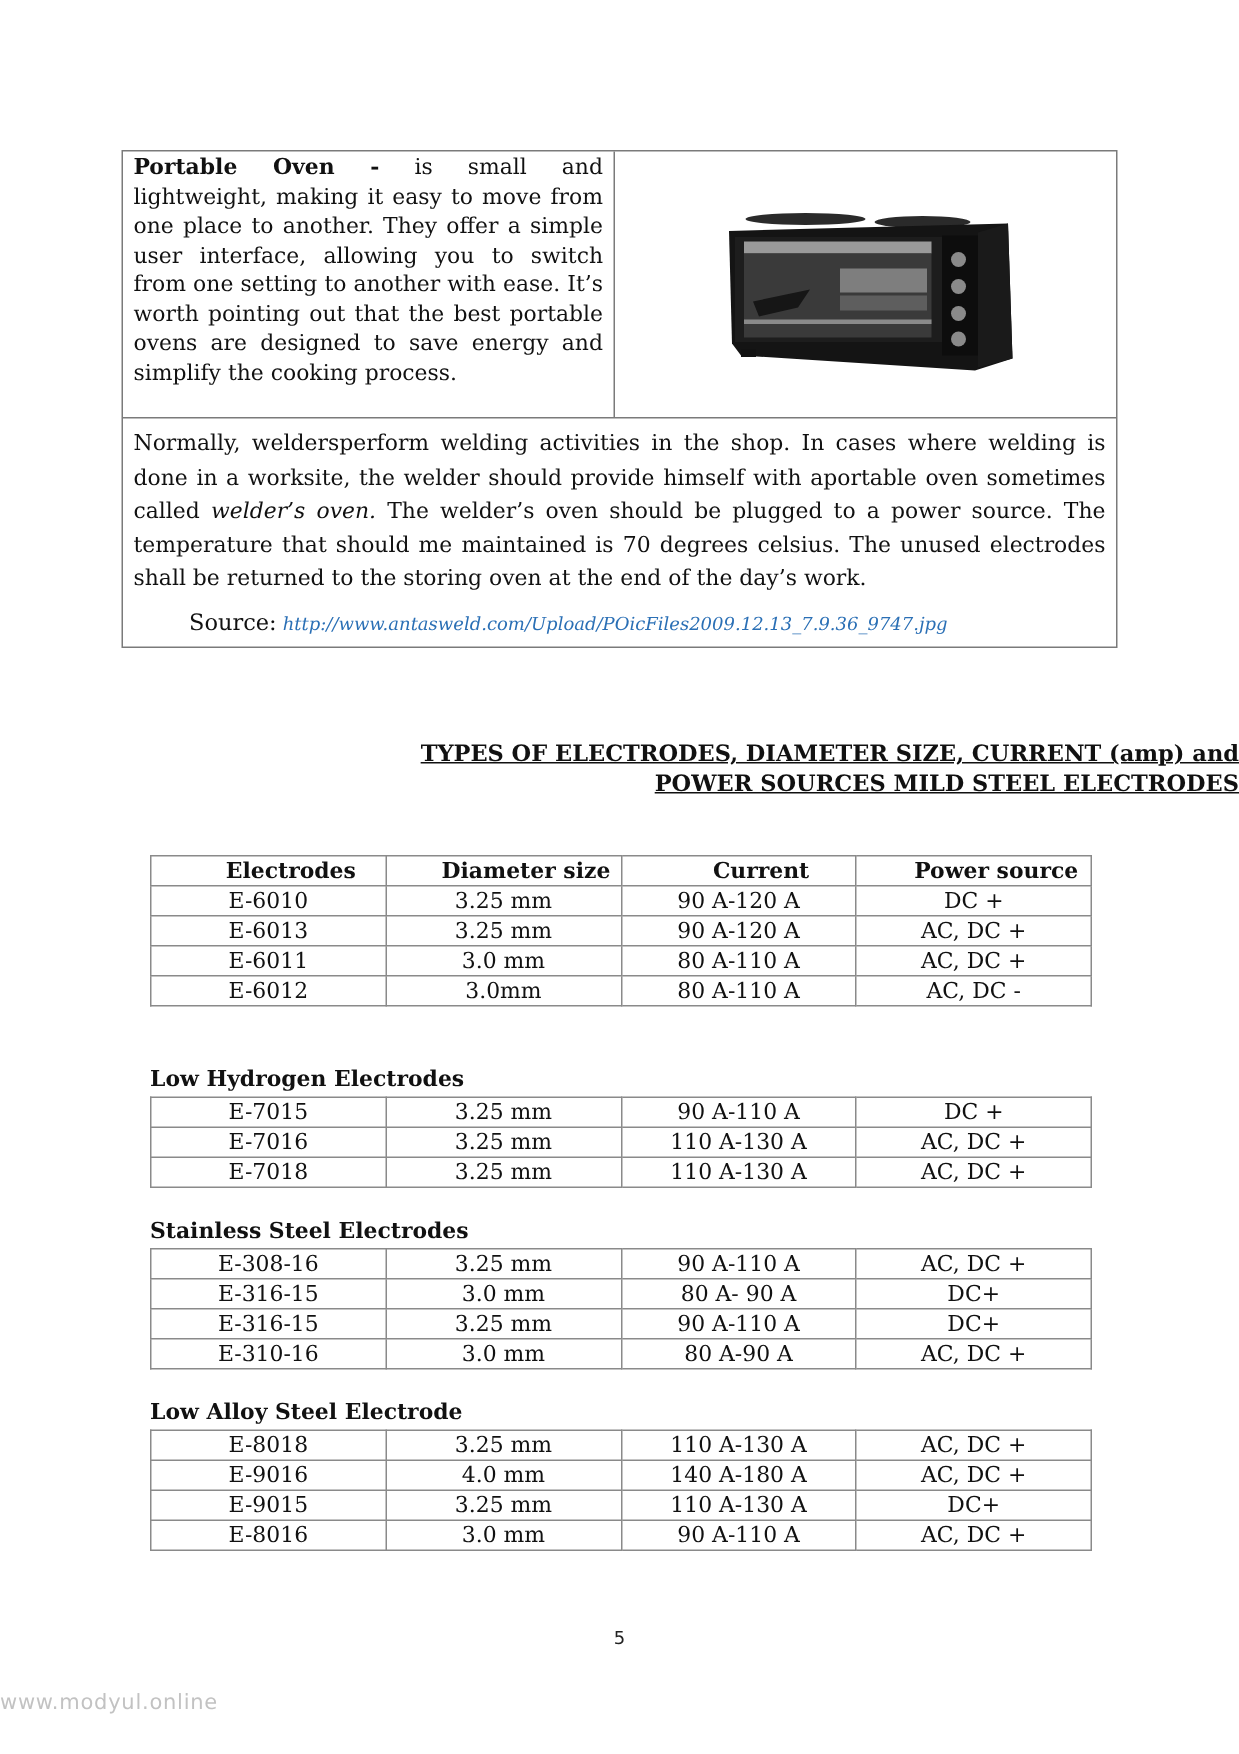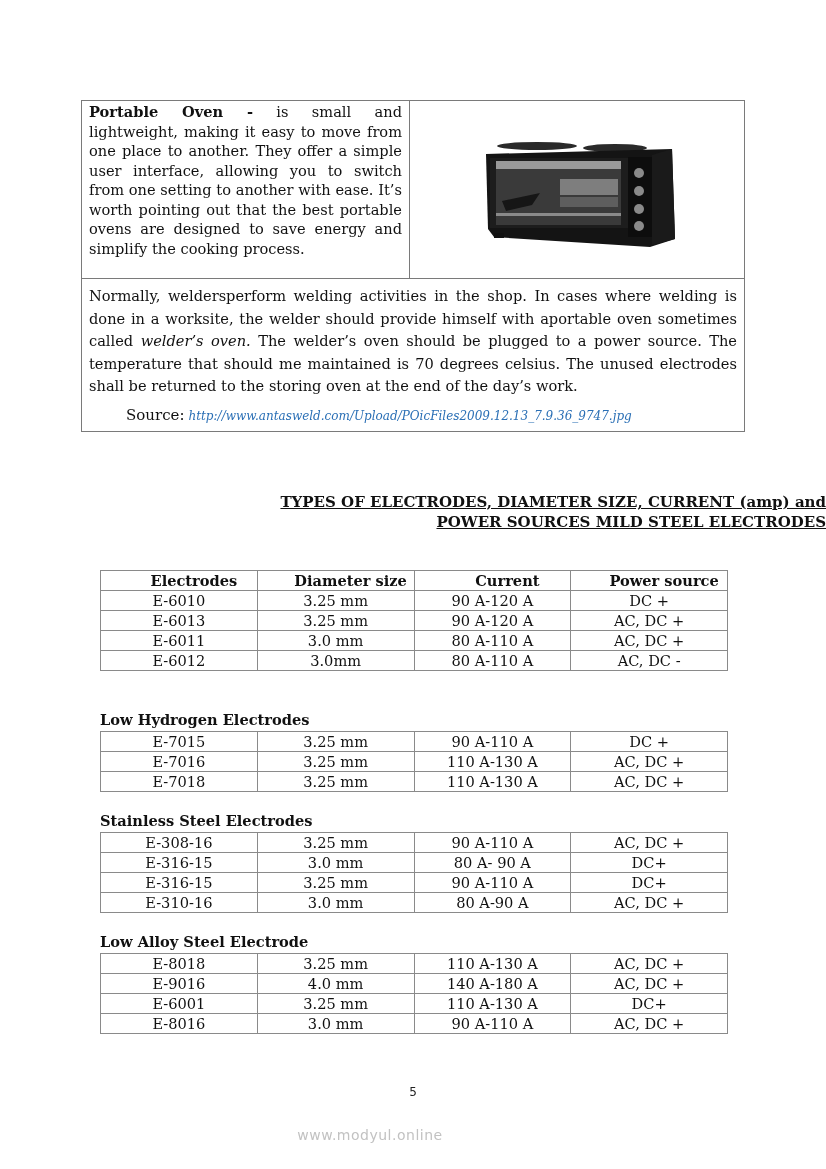--- a/index.html
+++ b/index.html
@@ -13,21 +13,21 @@
   .row2 i { font-style:italic; }
   .source { margin-top:6px; font-size:15px;margin-left:37px; }
   .source a { color:#2a6fb5; font-style:italic; font-size:12px; text-decoration:none; margin-left:4px; }
   .title { position:absolute; left:0; width:826px; top:492px; text-align:right; font-weight:bold; font-size:15px; line-height:20px; text-decoration:underline; }
   .sec-label { position:absolute; left:100px; font-weight:bold; font-size:14.6px; }
   table.et { position:absolute; left:100px; width:627px; border-collapse:collapse; font-size:14.6px; table-layout:fixed; }
   table.et td, table.et th { border:1px solid #8a8a8a; text-align:center; padding:0; height:19px; line-height:19px; font-weight:normal; }
   table.et th { font-weight:bold;padding-left:30px; }
   table.et col { width:156.75px; }
   .pagenum { position:absolute; top:1085px; left:0; width:826px; text-align:center; font-family:"DejaVu Sans", sans-serif; font-size:12px; color:#222; }
-  .watermark { position:absolute; top:1127px; left:0; width:740px; text-align:center; font-family:"DejaVu Sans", sans-serif; font-size:14px; color:#c2c2c2; letter-spacing:0.5px; }
+  .watermark { position:absolute; top:1127px; left:0; width:740px; text-align:left; font-family:"DejaVu Sans", sans-serif; font-size:14px; color:#c2c2c2; letter-spacing:0.5px; }
 </style>
 </head>
 <body>
 
 <div class="box">
   <div class="row1">
     <div class="cell-text"><b>Portable Oven -</b><span> is small and lightweight, making it easy to move from one place to another. They offer a simple user interface, allowing you to switch from one setting to another with ease. It’s worth pointing out that the best portable ovens are designed to save energy and simplify the cooking process.</span></div>
     <div class="cell-img">
       <svg width="336" height="176" viewBox="0 0 336 176" style="position:absolute;left:0;top:0;">
         <g>
@@ -187,21 +187,21 @@
         <td>110 A-130 A</td>
         <td>AC, DC +</td>
       </tr>
   <tr>
         <td>E-9016</td>
         <td>4.0 mm</td>
         <td>140 A-180 A</td>
         <td>AC, DC +</td>
       </tr>
   <tr>
-        <td>E-6001</td>
+        <td>E-9015</td>
         <td>3.25 mm</td>
         <td>110 A-130 A</td>
         <td>DC+</td>
       </tr>
   <tr>
         <td>E-8016</td>
         <td>3.0 mm</td>
         <td>90 A-110 A</td>
         <td>AC, DC +</td>
       </tr>

